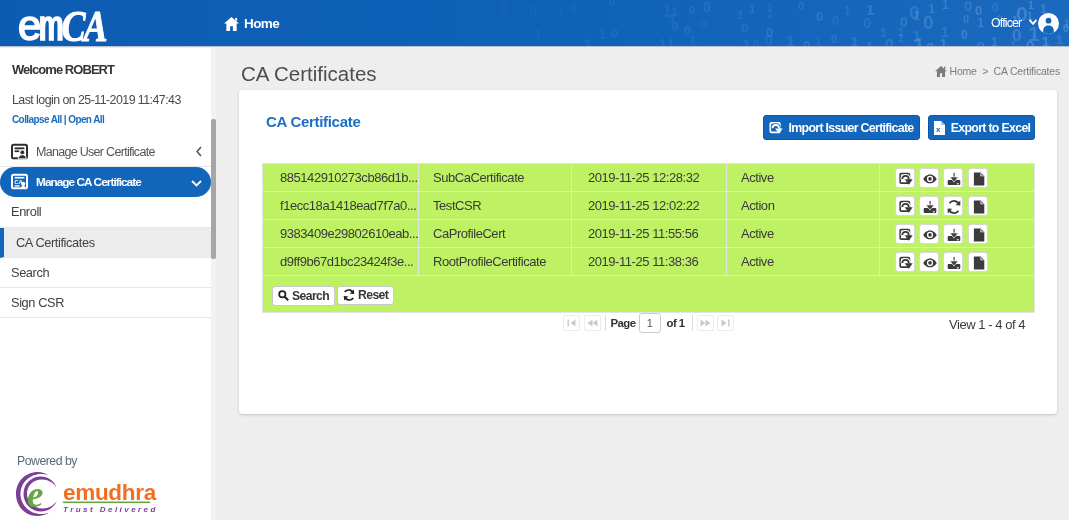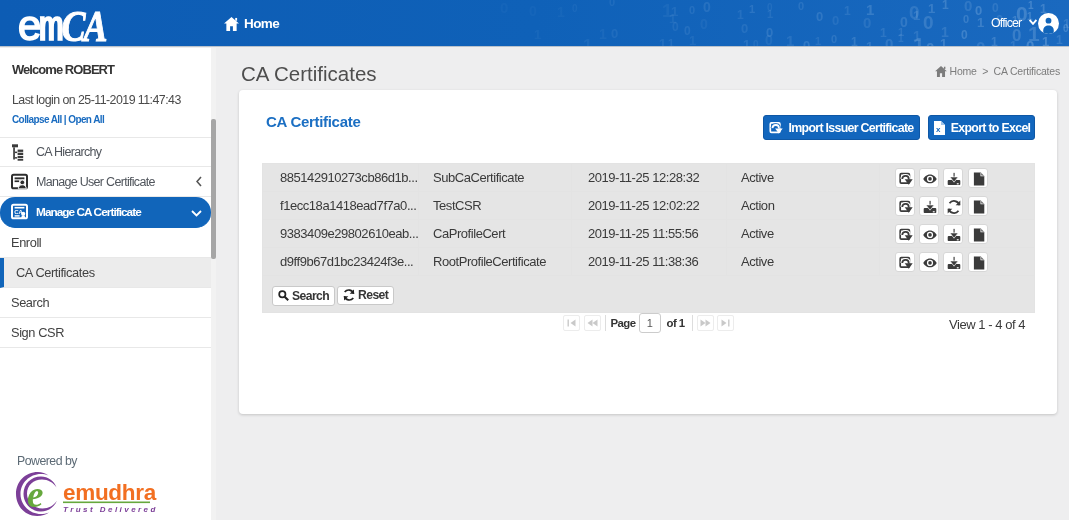--- a/index.html
+++ b/index.html
@@ -54,21 +54,21 @@
   .bluebtn { position:absolute; height:25px; background:#1266bd; border:1px solid #0e57a5; border-radius:3px;
     color:#fff; font-size:12.4px; font-weight:bold; display:flex; align-items:center; justify-content:center; white-space:nowrap; letter-spacing:-0.7px; }
   .bluebtn svg { margin-right:5px; }
   #btn-import { left:524px; top:25px; width:157px; }
   #btn-export { left:689px; top:25px; width:107px; }
 
   
   #tbl { position:absolute; left:23px; top:73px; width:772px; border-collapse:collapse; table-layout:fixed; font-size:13px; }
   #tbl th { border:1px solid #dedede; background:#fcfcfc; font-weight:bold; color:#333; text-align:left;
     padding:0 0 0 5px; height:28px; font-size:12.4px; letter-spacing:-0.8px; }
-  #tbl td { border:1px solid #e3e3e3; color:#3a3a3a; height:28px; padding:0; background:#e5e5e5; }
+  #tbl td { border:1px solid #e3e3e3; color:#3a3a3a; height:28px; padding:0; background:#bef264; }
   #tbl td.c1 { padding-left:17px; }
   #tbl td.c2 { padding-left:14px; }
   #tbl td.c3 { padding-left:16px; }
   #tbl td.c4 { padding-left:14px; }
   #tbl td.c5 { padding-left:15px; }
   .ibox { display:inline-block; width:20px; height:20px; border:1px solid #d7d7d7; border-radius:3px; background:#fff;
     vertical-align:middle; margin-right:4.2px; position:relative; }
   .ibox svg { position:absolute; left:3px; top:3px; }
   .sorticons { display:inline-block; vertical-align:-1px; margin-left:5px; }
 
@@ -188,35 +188,20 @@
         <path d="M6 19.8 c0-3.5 2.7-5.6 6-5.6 s6 2.1 6 5.6 v4.2 h-12z" fill="#1165ba"></path>
       </svg>
   </div>
 </div>
 
 <div id="sidebar">
   <div id="welcome">Welcome ROBERT</div>
   <div id="lastlogin">Last login on 25-11-2019 11:47:43</div>
   <div id="collapse">Collapse All | Open All</div>
   <div id="menu">
-    <div class="mitem" style="border-top:1px solid #e8e8e8;">
-      <span class="micon">
-        <svg width="17" height="17" viewBox="0 0 17 17">
-            <g fill="#3b3b3b">
-              <rect x="1" y="0.3" width="6" height="3"></rect>
-              <rect x="2.2" y="3.3" width="1.7" height="12.2"></rect>
-              <rect x="3.9" y="7.6" width="2.3" height="1.5"></rect>
-              <rect x="6.6" y="5.6" width="5.6" height="2.3"></rect>
-              <rect x="6.6" y="8.7" width="5.6" height="2.3"></rect>
-              <rect x="3.9" y="13.1" width="2.3" height="1.5"></rect>
-              <rect x="6.6" y="11.9" width="5.6" height="2.3"></rect>
-              <rect x="6.6" y="15" width="5.6" height="1.7"></rect>
-            </g>
-          </svg>
-      </span>CA Hierarchy</div>
     <div class="mitem">
       <span class="micon">
         <svg width="17" height="17" viewBox="0 0 17 17">
             <rect x="1" y="1.8" width="15" height="13.5" rx="1.6" fill="none" stroke="#2e2e2e" stroke-width="2"></rect>
             <rect x="3.6" y="4.4" width="9.8" height="1.9" fill="#2e2e2e"></rect>
             <rect x="3.6" y="7.4" width="4.6" height="1.7" fill="#2e2e2e"></rect>
             <circle cx="11.3" cy="9.4" r="2.4" fill="#2e2e2e" stroke="#fff" stroke-width="0.9"></circle>
             <path d="M7.3 15.8 c0-2.6 1.8-4 4-4 s4 1.4 4 4z" fill="#2e2e2e" stroke="#fff" stroke-width="0.9"></path>
           </svg>
       </span>Manage User Certificate<span class="chev"><svg width="6" height="11" viewBox="0 0 6 11">

